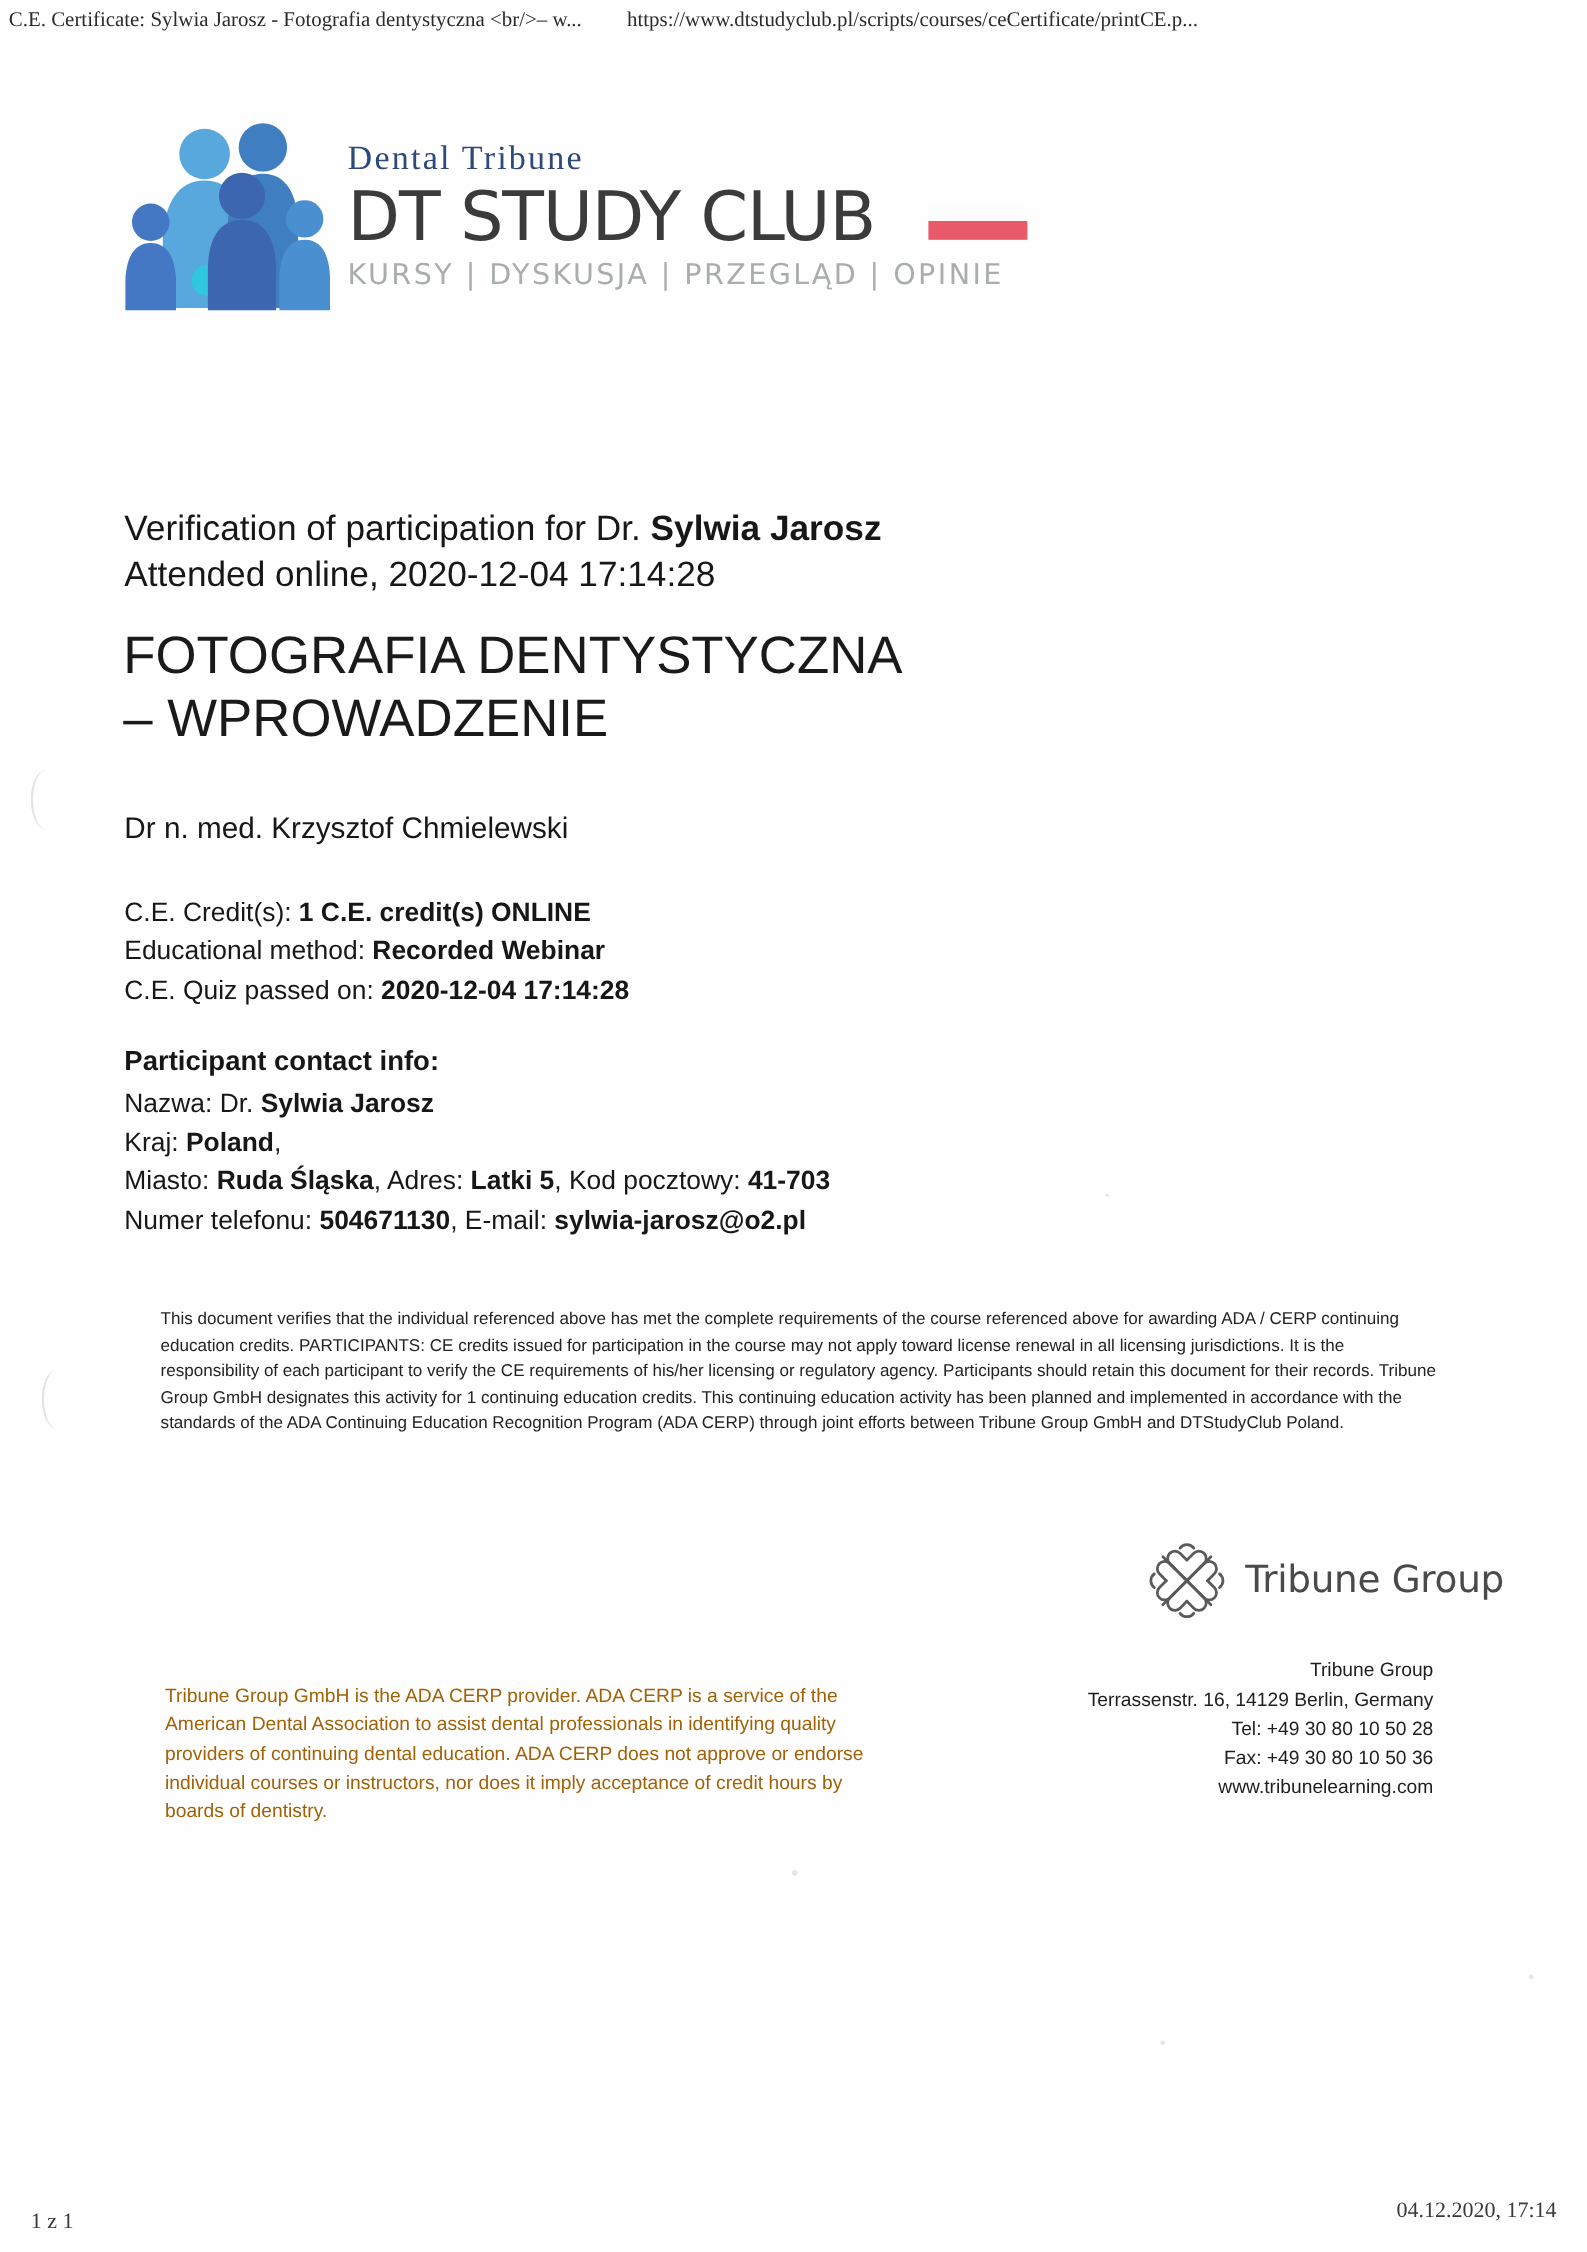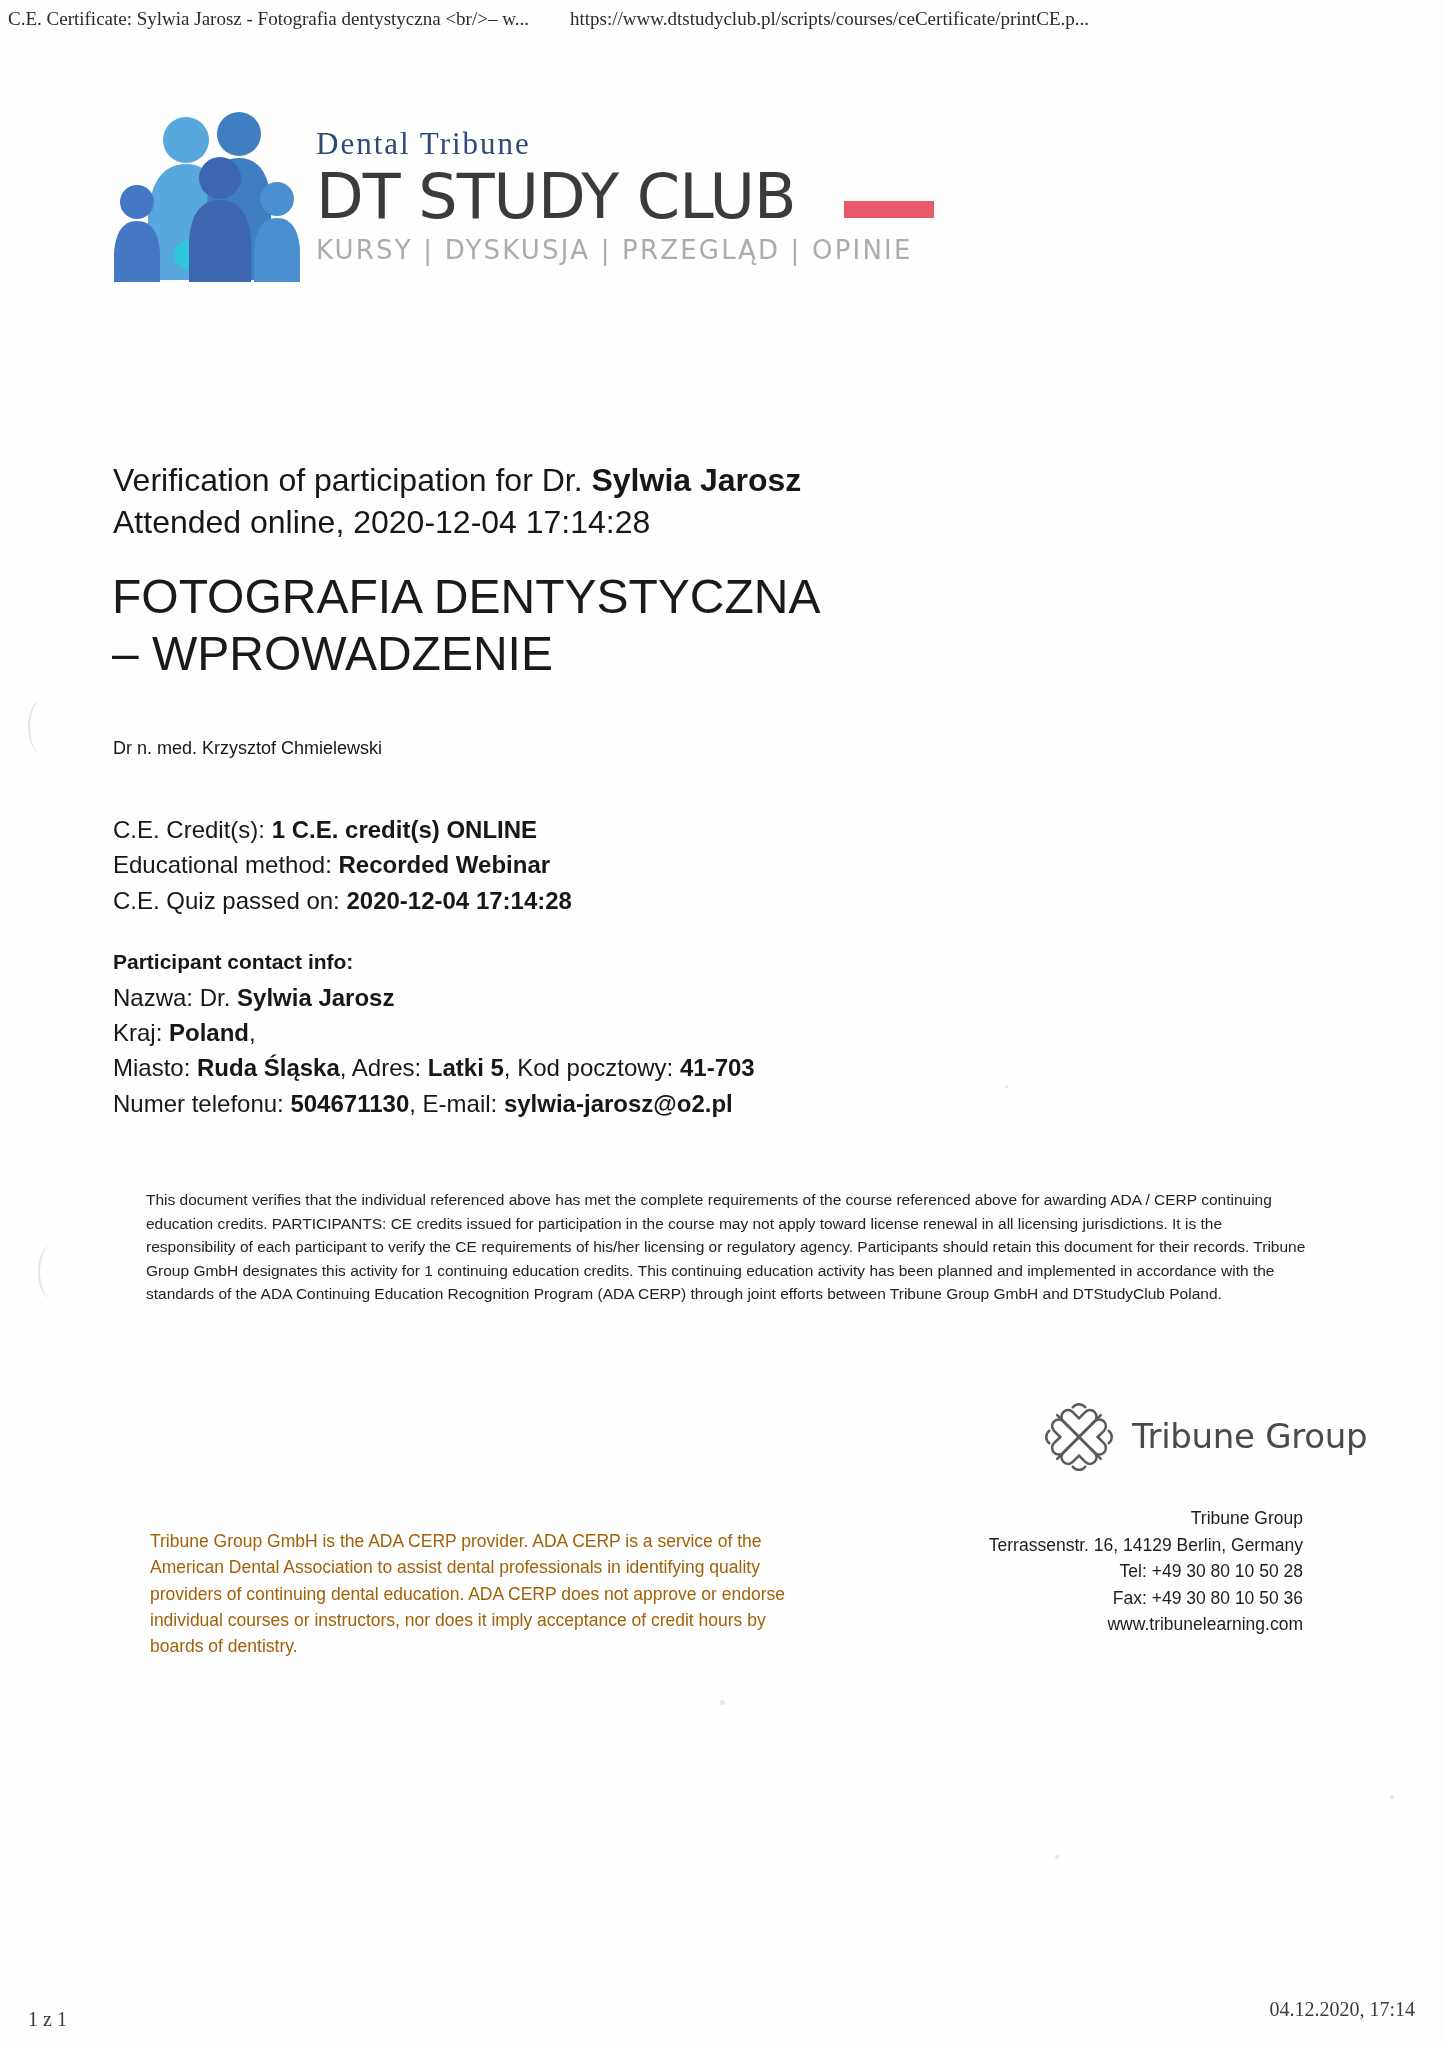--- a/index.html
+++ b/index.html
@@ -119,21 +119,21 @@
     font-size: 48px;
     line-height: 1.19;
     color: #1a1a1a;
     letter-spacing: 0px;
   }
 
   .presenter {
     position: absolute;
     left: 113px;
     top: 738px;
-    font-size: 18px;
+    font-size: 27px;
     color: #171717;
     text-align: right;
   }
 
   .credit-block {
     position: absolute;
     left: 113px;
     top: 812px;
     font-size: 24px;
     line-height: 1.47;
@@ -144,21 +144,21 @@
   .contact-block {
     position: absolute;
     left: 113px;
     top: 947px;
     font-size: 24px;
     line-height: 1.47;
     color: #171717;
   }
   .contact-block .contact-heading {
     font-weight: bold;
-    font-size: 21px;
+    font-size: 25px;
     margin-bottom: 2px;
   }
   .contact-block b { font-weight: bold; }
 
   
   .disclaimer {
     position: absolute;
     left: 146px;
     top: 1188px;
     width: 1160px;

